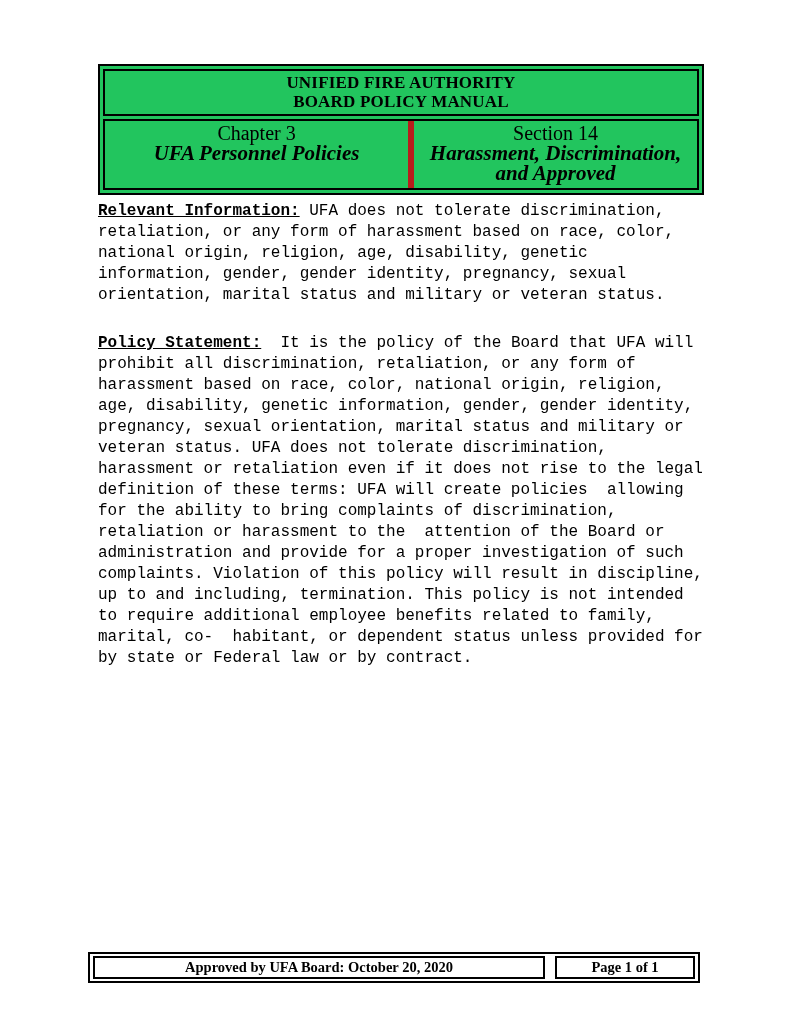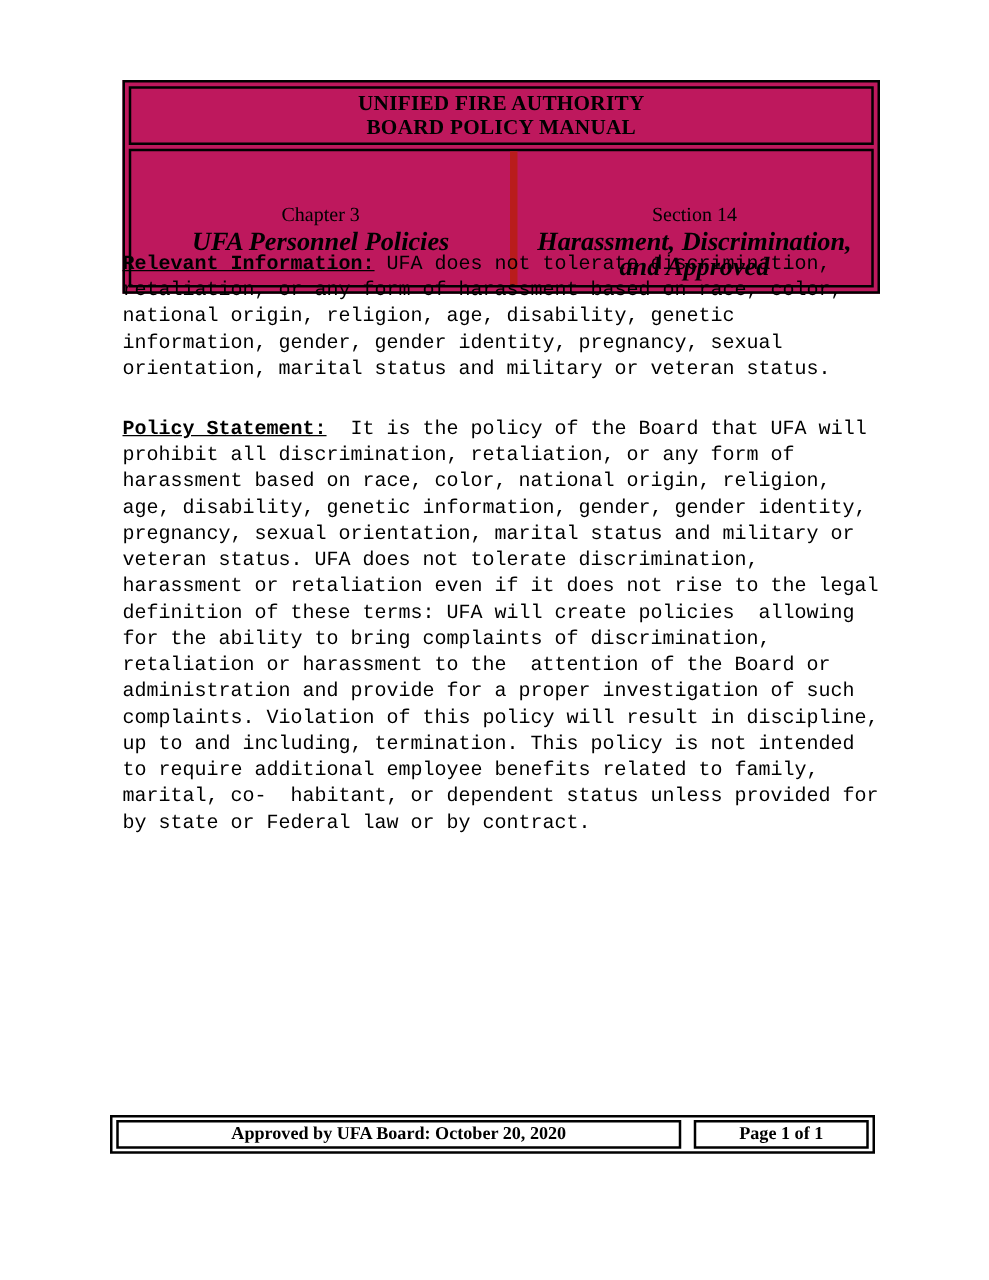--- a/index.html
+++ b/index.html
@@ -15,21 +15,21 @@
   }
 
   
   .header-table {
     position: absolute;
     left: 98px;
     top: 64px;
     width: 606px;
     border: 2px solid #000;
     padding: 3px;
-    background: #be185d;
+    background: #22c55e;
   }
   .header-row-title {
     border: 2px solid #000;
     text-align: center;
     padding: 2px 0 3px 0;
   }
   .title-line {
     font-weight: bold;
     font-size: 17px;
     line-height: 19px;
@@ -39,21 +39,21 @@
     margin-top: 3px;
     border: 2px solid #000;
     display: flex;
   }
   .header-cell {
     padding: 2px 4px 5px 4px;
     text-align: center;
   }
   .header-cell.chapter { width: 51.2%; }
   .header-cell.section { width: 48.8%; border-left: 6px solid #b91c1c; }
-  .cell-line1 { font-size: 16px; line-height: 20px; margin-top: 40px; }
+  .cell-line1 { font-size: 20px; line-height: 20px; }
   .cell-line2 { font-size: 21px; line-height: 20px; font-weight: bold; font-style: italic; }
 
   
   .doc-body {
     position: absolute;
     left: 98px;
     top: 201px;
     width: 608px;
     font-size: 16px;
     line-height: 21px;
@@ -64,21 +64,21 @@
   .para-label {
     font-weight: bold;
     text-decoration: underline;
   }
   .para-text { white-space: pre-wrap; }
 
   
   .footer-table {
     position: absolute;
     left: 88px;
-    top: 892px;
+    top: 952px;
     width: 612px;
     border: 2px solid #000;
     padding: 2px 3px;
     display: flex;
     background: #fff;
   }
   .footer-cell {
     border: 2px solid #000;
     text-align: center;
     font-weight: bold;

